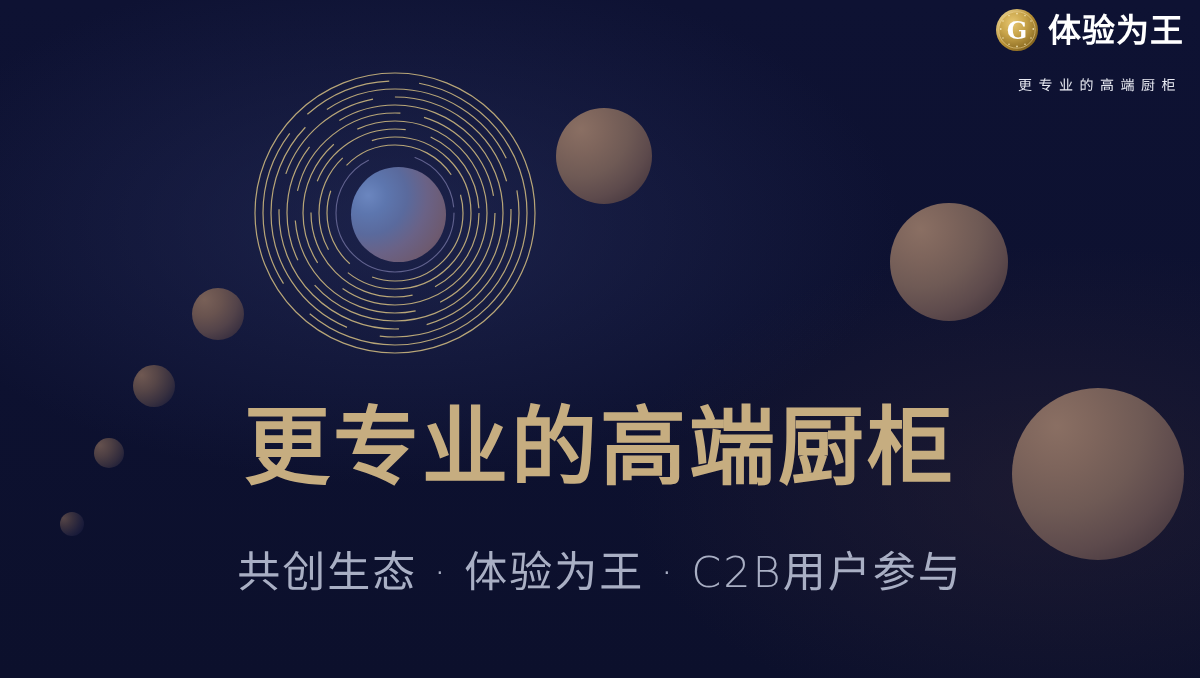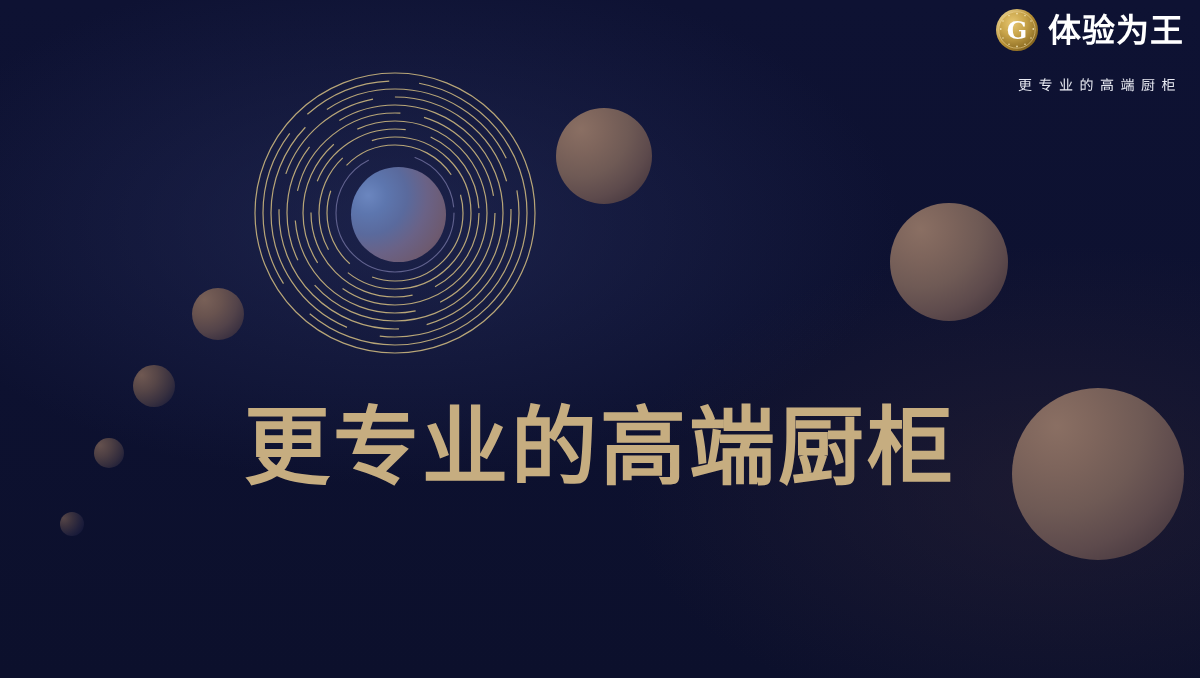--- a/index.html
+++ b/index.html
@@ -207,14 +207,15 @@
           </g>
           <text x="22" y="31.2" text-anchor="middle" font-family="DejaVu Serif, Liberation Serif, serif" font-size="24" font-weight="700" fill="#ffffff">G</text>
         </svg>
       </span>
       <span class="logo-wordmark">体验为王</span>
     </div>
     <div class="logo-tagline">更专业的高端厨柜</div>
   </div>
 
   <div class="headline">更专业的高端厨柜</div>
+  <div class="subline">共创生态 · 体验为王 · C2B用户参与</div>
 
 </div>
 
 </body></html>

